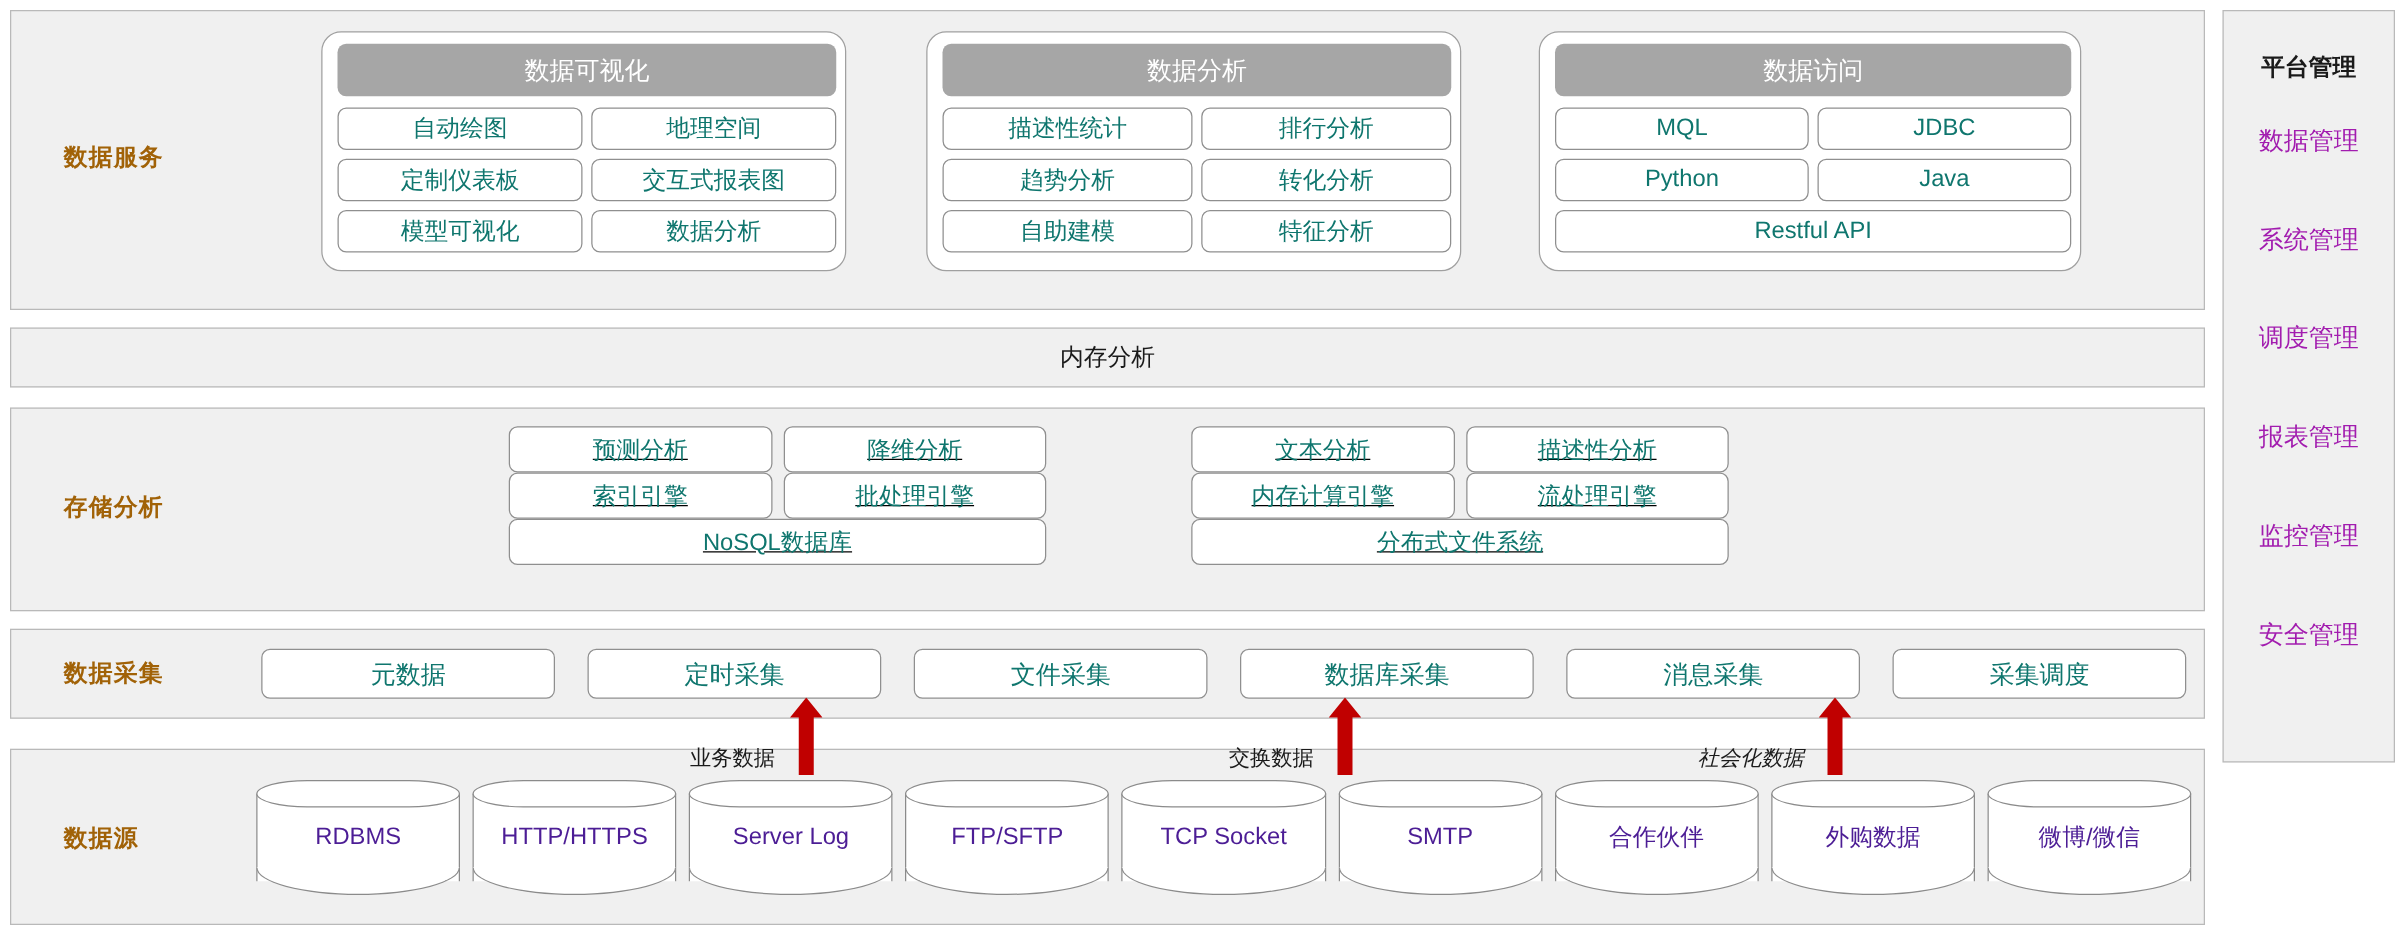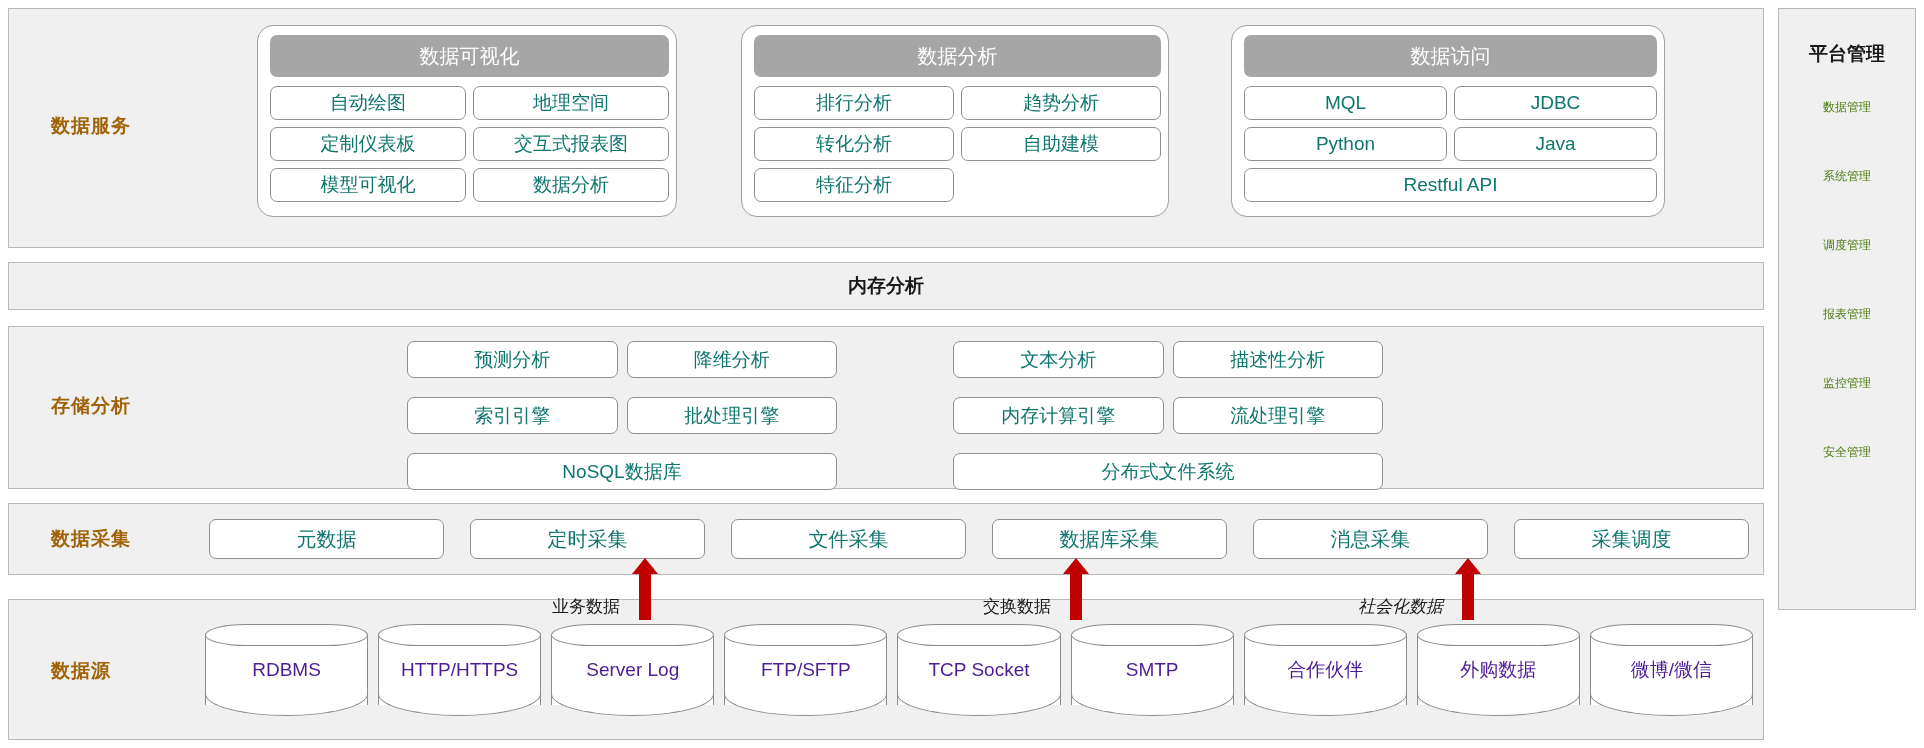--- a/index.html
+++ b/index.html
@@ -69,28 +69,28 @@
 
   #card-vis    { left: 248px; width: 420px; }
   #card-ana    { left: 732px; width: 428px; }
   #card-acc    { left: 1222px; width: 434px; }
 
   
   #band-memory {
     top: 262px; height: 48px;
     display: flex; align-items: center; justify-content: center;
   }
-  .memory-title { font-size: 19px; font-weight: bold; color: #1a1a1a; }
+  .memory-title { font-size: 19px; font-weight: normal; color: #1a1a1a; }
 
   
   #band-storage { top: 326px; height: 163px; }
   .stor-cluster { position: absolute; top: 14px; }
   #cluster-left  { left: 398px; width: 430px; }
   #cluster-right { left: 944px; width: 430px; }
-  .stor-row { display: flex; gap: 9px; margin-bottom: 19px; }
+  .stor-row { display: flex; gap: 9px; margin-bottom: 0; text-decoration: underline; }
   .stor-row .pill { flex: 1; height: 37px; font-size: 19px; }
   .stor-row .pill.wide { flex: 1 1 100%; }
 
   
   #band-collect { top: 503px; height: 72px; }
   .collect-wrap {
     position: absolute; left: 200px; top: 15px;
     width: 1540px; display: flex; gap: 26px;
   }
   .collect-wrap .pill { flex: 1; height: 40px; font-size: 20px; }
@@ -156,21 +156,21 @@
     border: 1px solid #b9b9b9;
     display: flex; flex-direction: column;
     align-items: center;
     padding-top: 32px;
   }
   .side-title {
     font-size: 19px; font-weight: bold; color: #1a1a1a;
     margin-bottom: 32px;
   }
   .side-item {
-    font-size: 12px; color: #4d7c0f;
+    font-size: 20px; color: #a21caf;
     margin-bottom: 52px;
   }
 </style>
 </head>
 <body>
 
 <div id="page">
 
   <div class="band" id="band-service">
     <div class="row-label" style="top:104px">数据服务</div>
@@ -183,20 +183,21 @@
         <div class="pill">定制仪表板</div>
         <div class="pill">交互式报表图</div>
         <div class="pill">模型可视化</div>
         <div class="pill">数据分析</div>
       </div>
     </div>
 
     <div class="svc-card" id="card-ana">
       <div class="svc-head">数据分析</div>
       <div class="svc-grid">
+        <div class="pill">描述性统计</div>
         <div class="pill">排行分析</div>
         <div class="pill">趋势分析</div>
         <div class="pill">转化分析</div>
         <div class="pill">自助建模</div>
         <div class="pill">特征分析</div>
       </div>
     </div>
 
     <div class="svc-card" id="card-acc">
       <div class="svc-head">数据访问</div>

